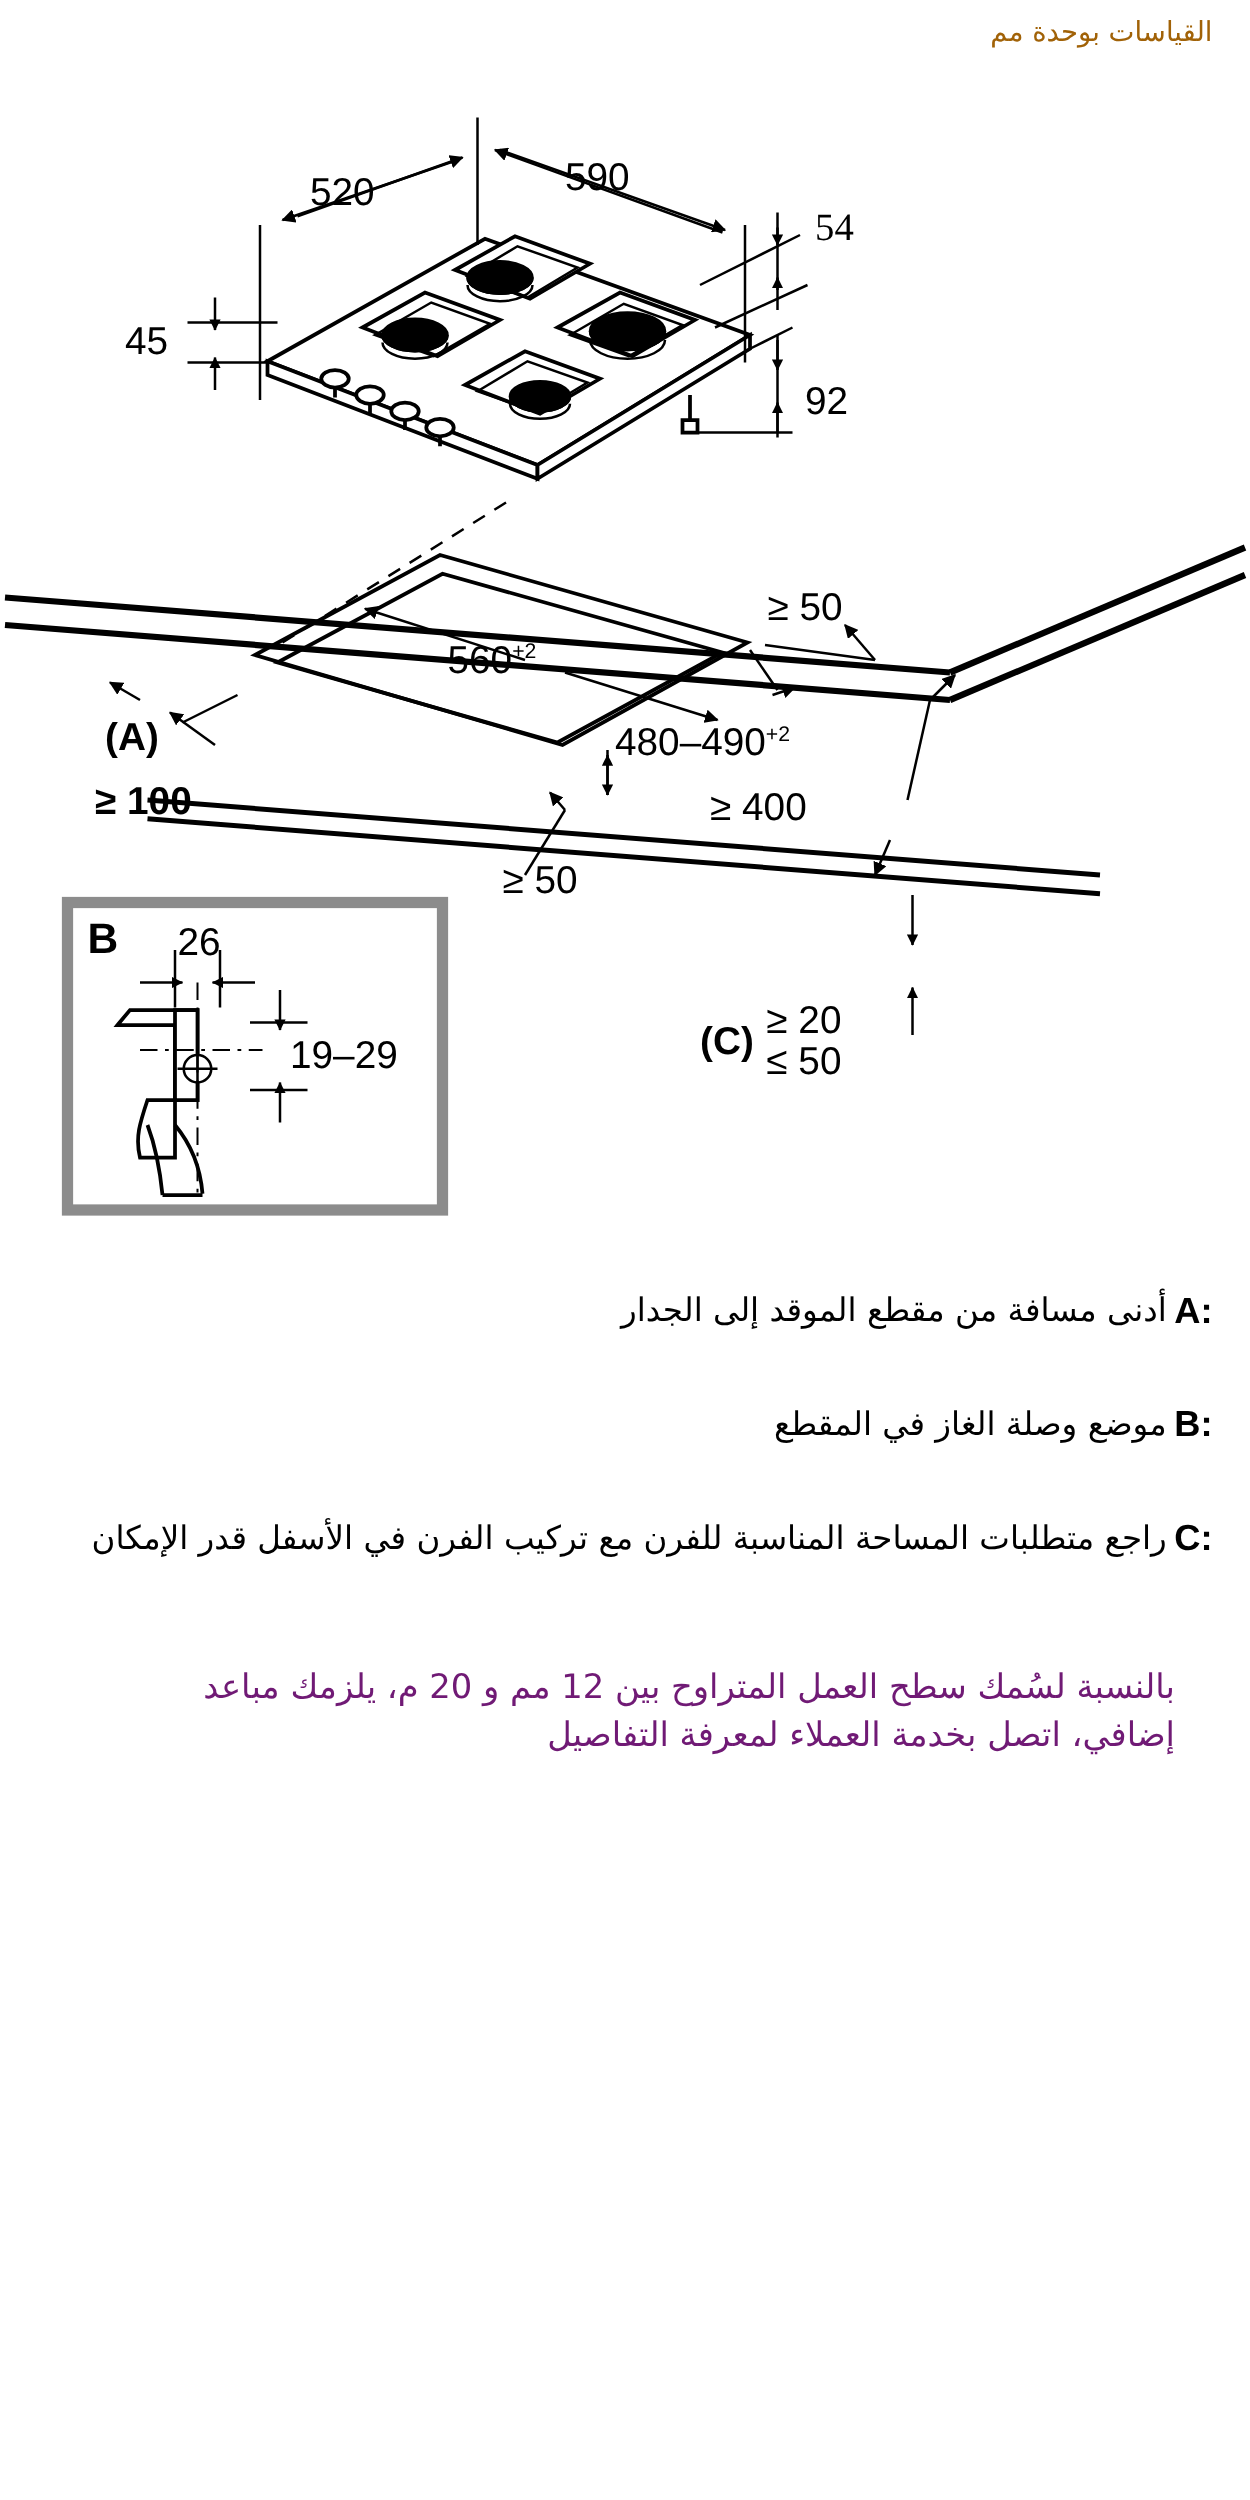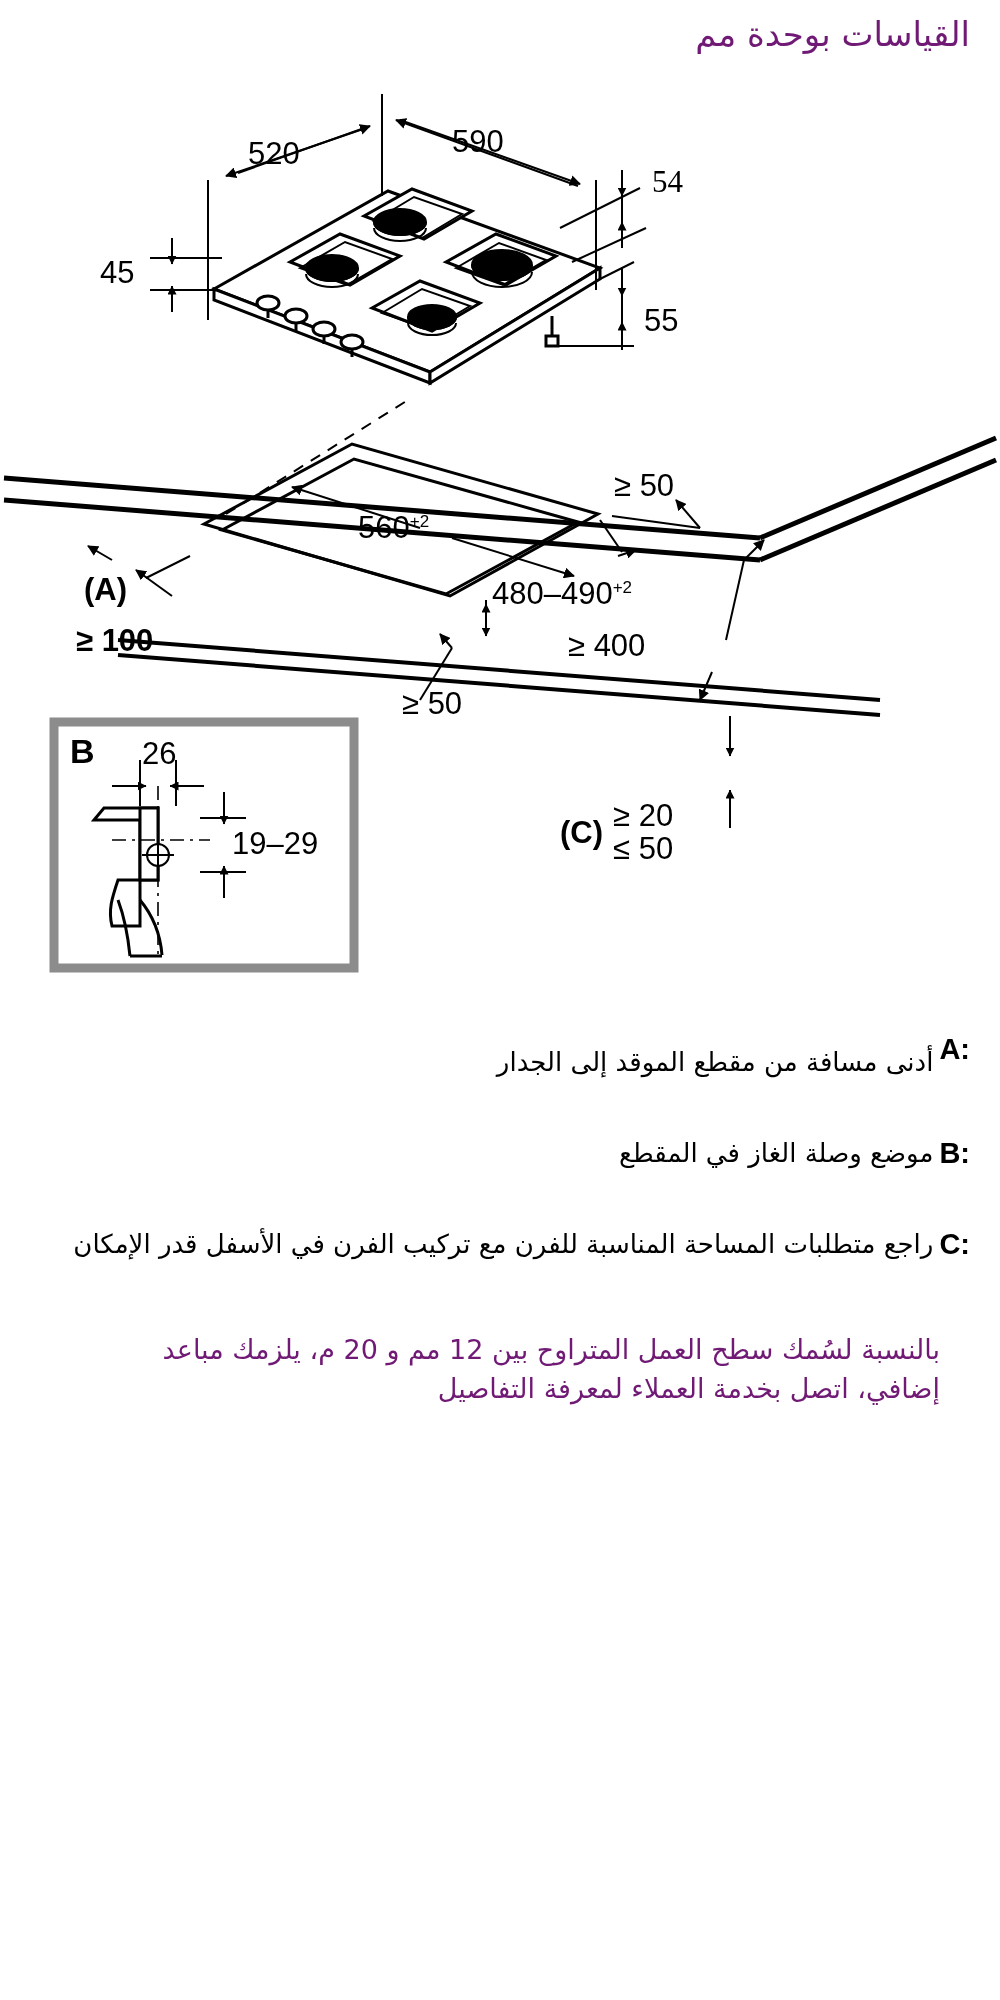--- a/index.html
+++ b/index.html
@@ -19,21 +19,21 @@
     font-size:31px;font-weight:bold;white-space:nowrap;line-height:1;
   }
   .ar{
     direction:rtl;unicode-bidi:embed;
     font-family:"DejaVu Sans","Liberation Sans",sans-serif;
     font-size:27px;line-height:1.45;color:#701a75;
   }
   .ar-head{
     direction:rtl;unicode-bidi:embed;
     font-family:"DejaVu Sans","Liberation Sans",sans-serif;
-    font-size:34px;color:#701a75;white-space:nowrap;
+    font-size:22px;color:#a16207;white-space:nowrap;
   }
   .legend-row{display:flex;flex-direction:row-reverse;align-items:flex-start;gap:6px;}
   .legend-key{
     font-family:"Liberation Sans","DejaVu Sans",sans-serif;
     font-weight:bold;font-size:29px;line-height:1.35;direction:ltr;
   }
   .legend-txt{
     direction:rtl;text-align:right;
     font-family:"DejaVu Sans","Liberation Sans",sans-serif;
     font-size:26px;line-height:1.5;
@@ -238,21 +238,21 @@
   </g>
 </svg>
 </div>
 
 <div class="abs dim" style="left:248px;top:138px;">520</div>
 
 <div class="abs dim" style="left:452px;top:126px;">590</div>
 
 <div class="abs dim" style="left:652px;top:166px;font-family:Liberation Serif, serif;">54</div>
 
-<div class="abs dim" style="left:644px;top:305px;">55</div>
+<div class="abs dim" style="left:644px;top:305px;">92</div>
 
 <div class="abs dim" style="left:100px;top:257px;">45</div>
 
 <div class="abs dim" style="left:358px;top:512px;">
   <span>560</span><sup>+2</sup>
 </div>
 
 <div class="abs dim" style="left:492px;top:578px;">
   <span>480–490</span><sup>+2</sup>
 </div>
@@ -279,21 +279,21 @@
 <div class="abs lbl-bold" style="left:70px;top:734px;font-size:34px;">B</div>
 
 <div class="abs dim" style="left:142px;top:738px;">26</div>
 
 <div class="abs dim" style="left:232px;top:828px;">19–29</div>
 
 <div class="abs" style="left:30px;top:1030px;width:940px;">
 
   <div class="legend-row" style="margin-bottom:52px;">
     <div class="legend-key">A:</div>
-    <div class="legend-txt" style="flex:1;margin-top:13px;">أدنى مسافة من مقطع الموقد إلى الجدار</div>
+    <div class="legend-txt" style="flex:1;">أدنى مسافة من مقطع الموقد إلى الجدار</div>
   </div>
 
   <div class="legend-row" style="margin-bottom:52px;">
     <div class="legend-key">B:</div>
     <div class="legend-txt" style="flex:1;">موضع وصلة الغاز في المقطع</div>
   </div>
 
   <div class="legend-row">
     <div class="legend-key">C:</div>
     <div class="legend-txt" style="flex:1;">راجع متطلبات المساحة المناسبة للفرن مع تركيب الفرن في الأسفل قدر الإمكان</div>

